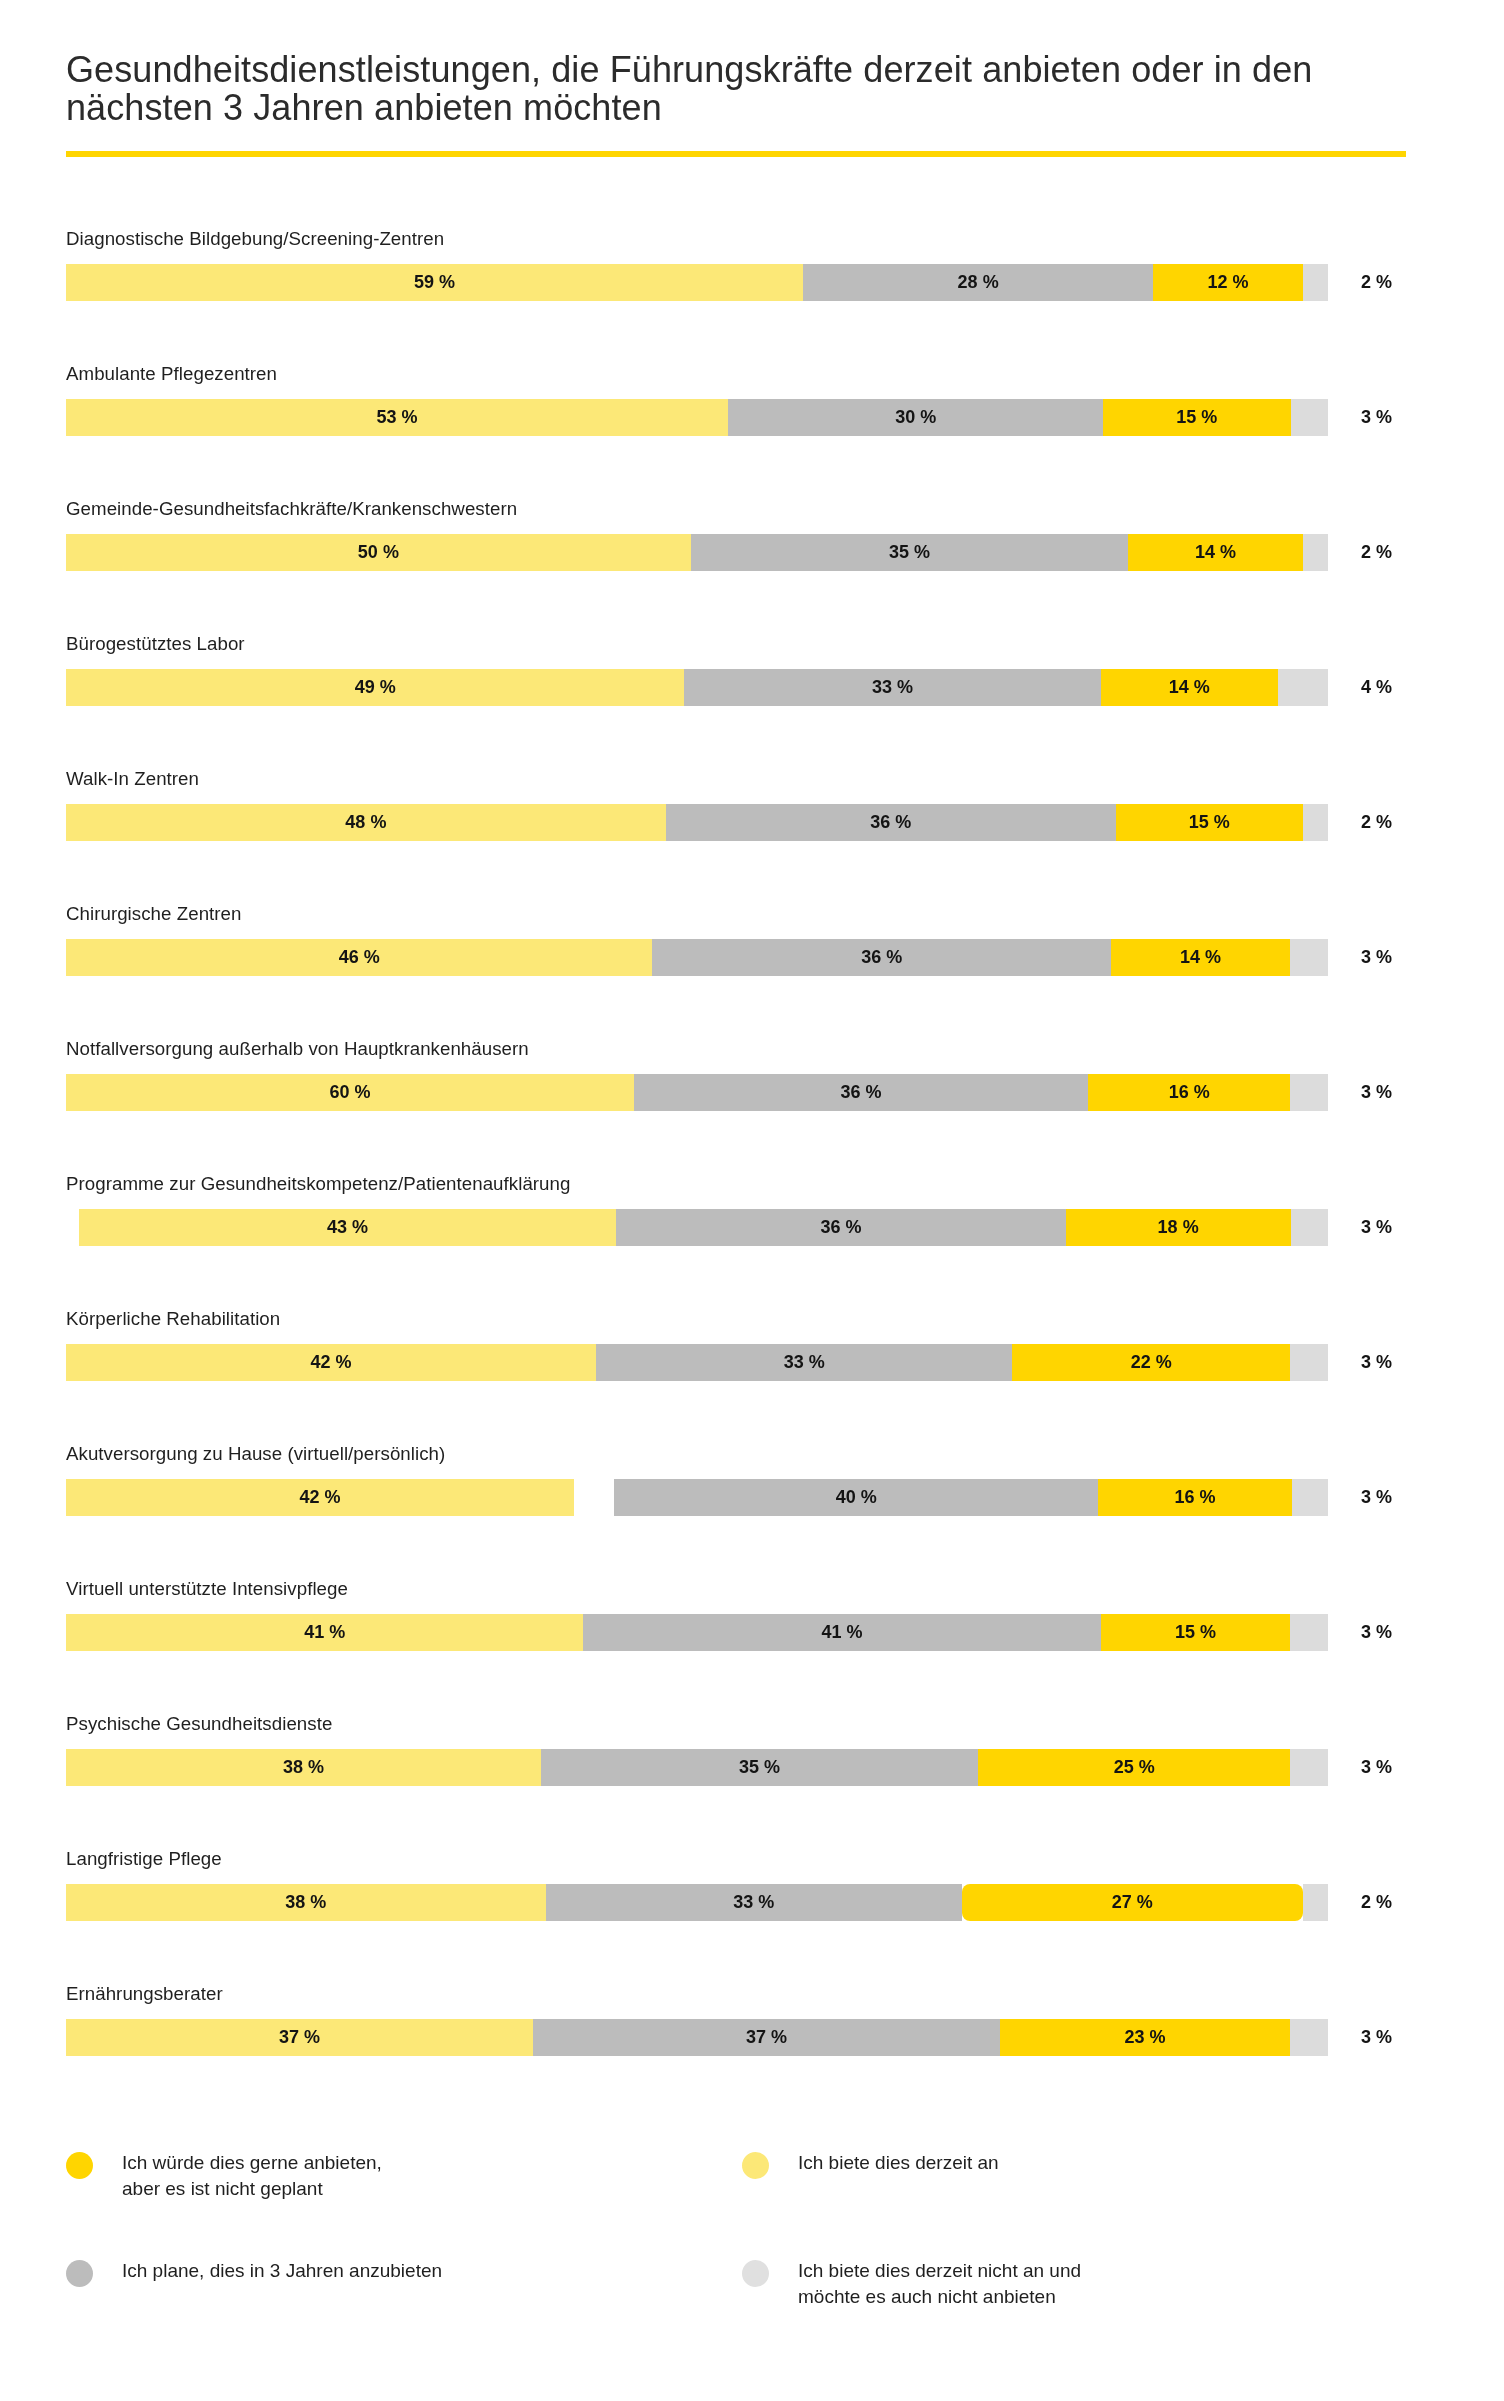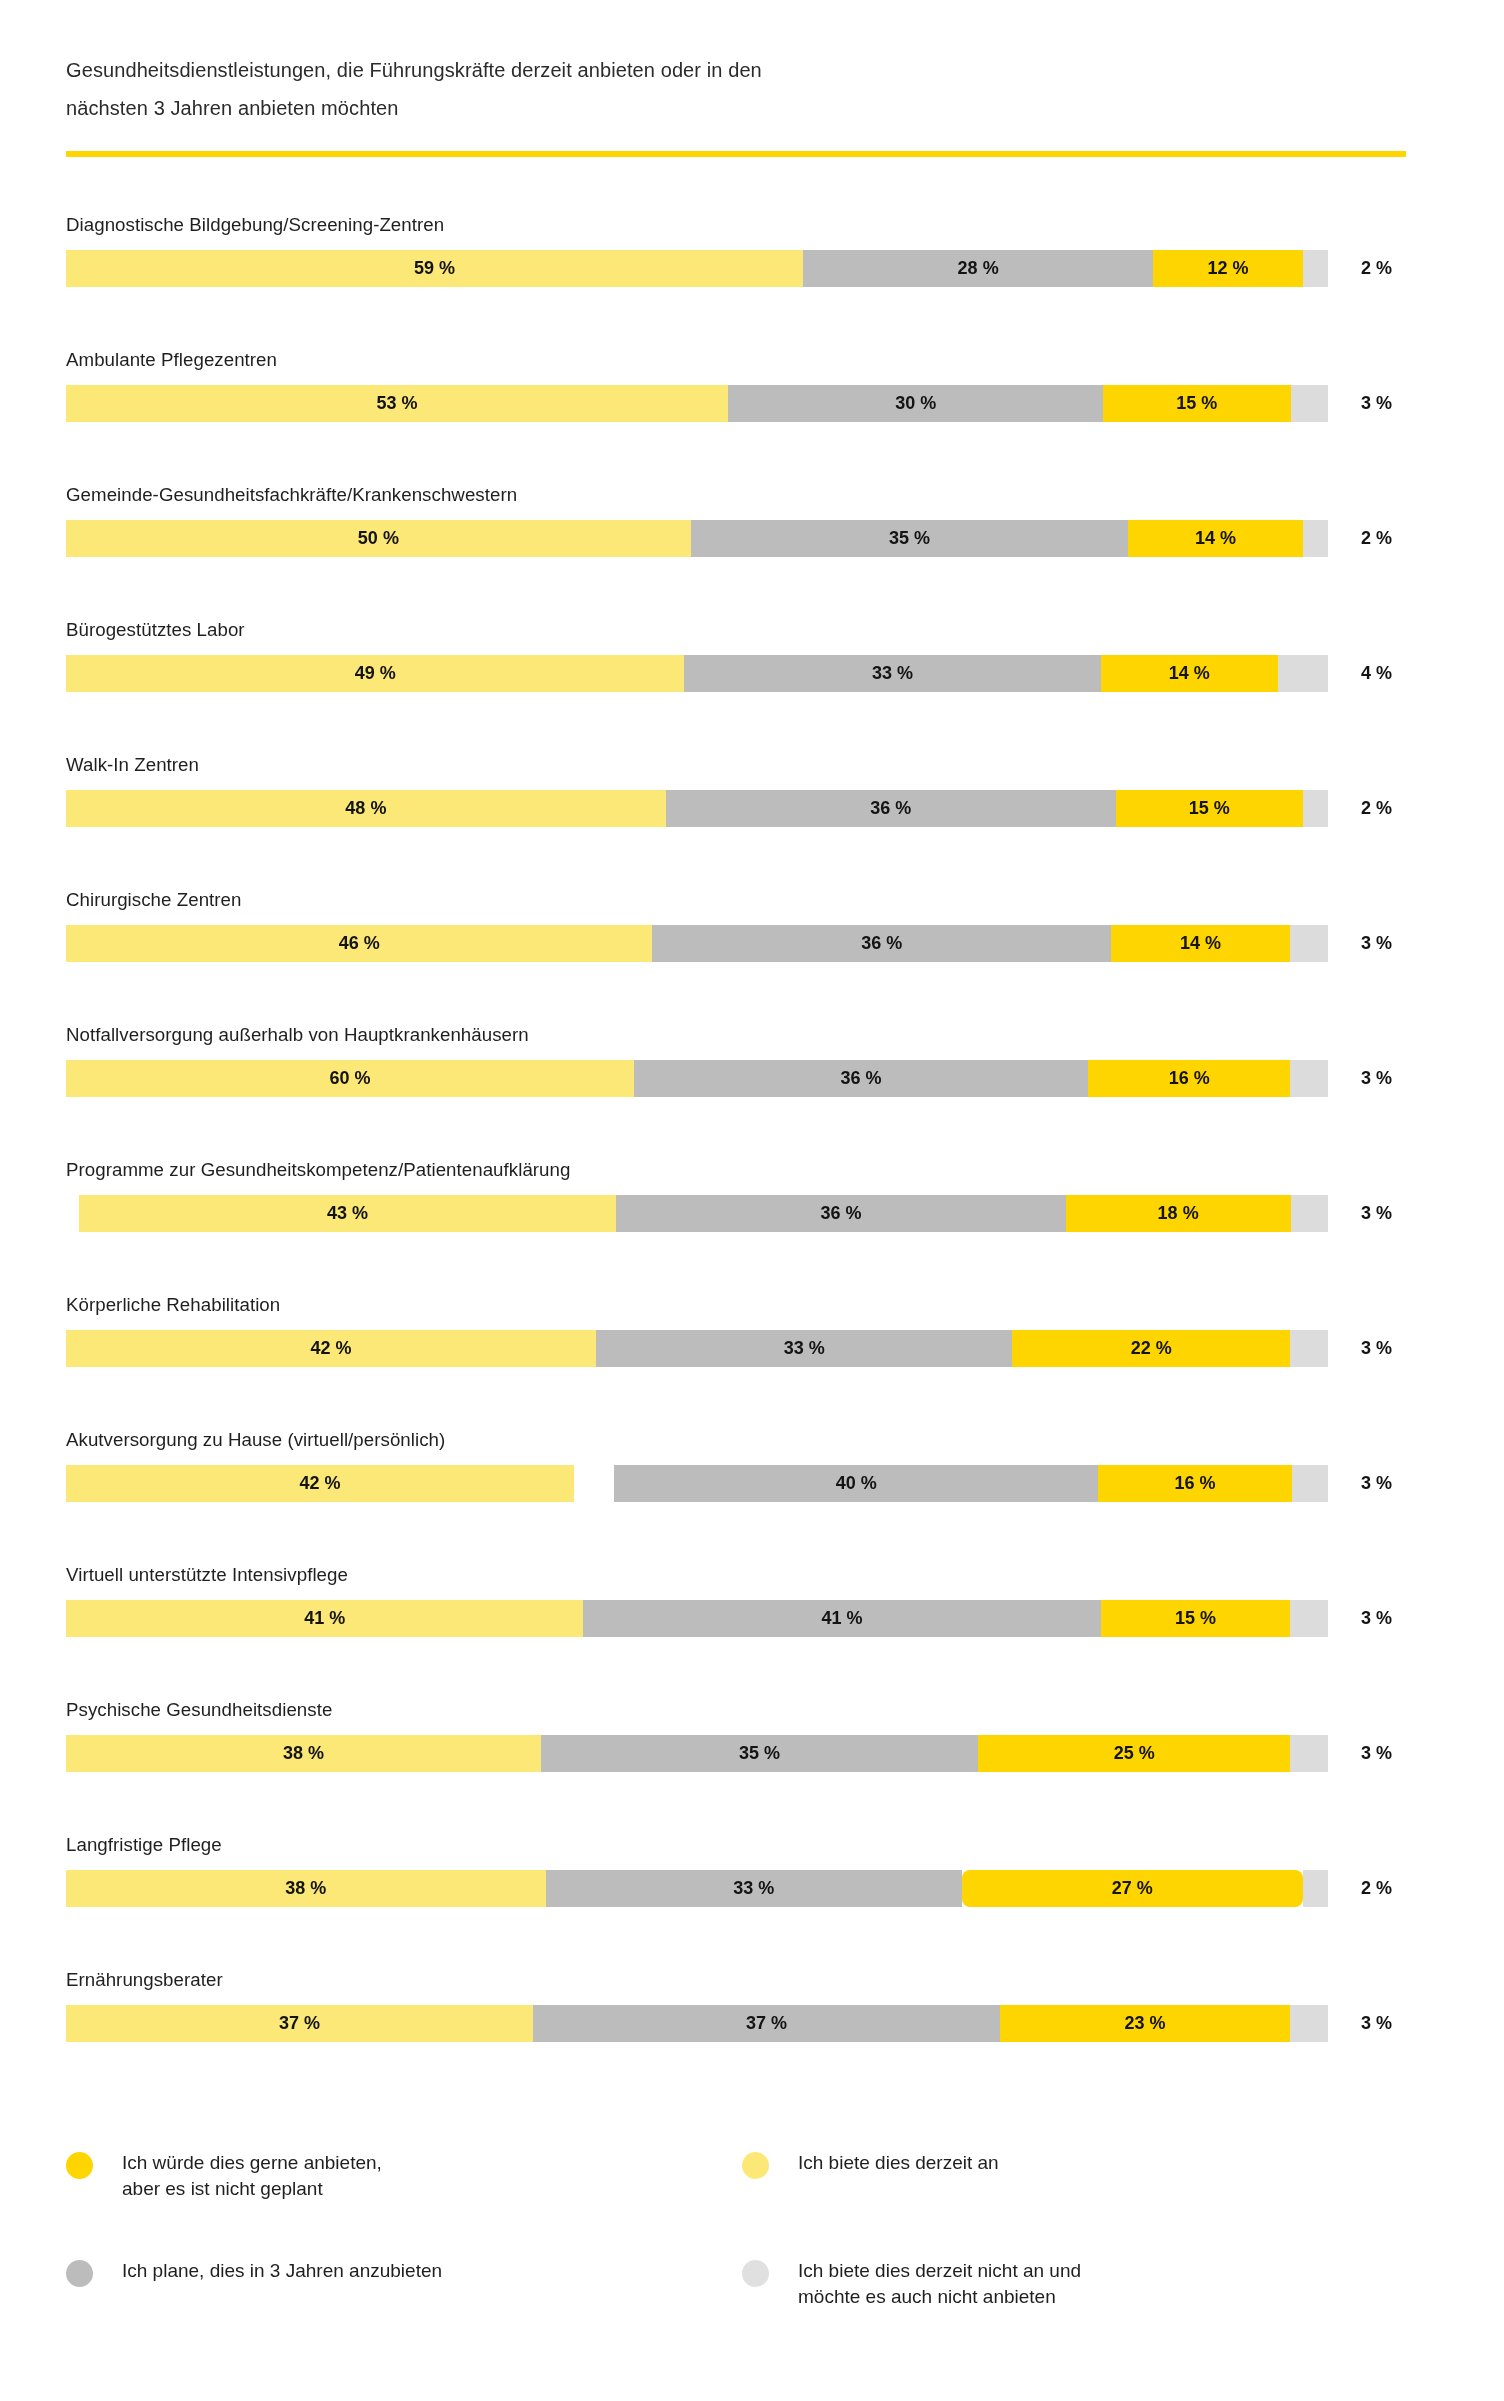--- a/index.html
+++ b/index.html
@@ -24,42 +24,42 @@
   }
 
   
   .title-block {
     position: absolute;
     left: 66px;
     top: 51px;
     width: 1342px;
   }
   .chart-title {
-    font-size: 20px;
+    font-size: 36px;
     line-height: 38px;
     font-weight: 400;
     color: #2b2b2b;
     letter-spacing: 0.1px;
     margin: 0;
     white-space: pre-line;
   }
   .title-rule {
     position: absolute;
     left: 66px;
     top: 151px;
     width: 1340px;
     height: 5.5px;
     background: #FFD500;
   }
 
   
   .rows {
     position: absolute;
     left: 0;
-    top: 214px;
+    top: 228px;
     width: 1214px;
   }
   .row {
     position: relative;
     height: 135px;
   }
   .row-label {
     position: absolute;
     left: 66px;
     top: 0px;

